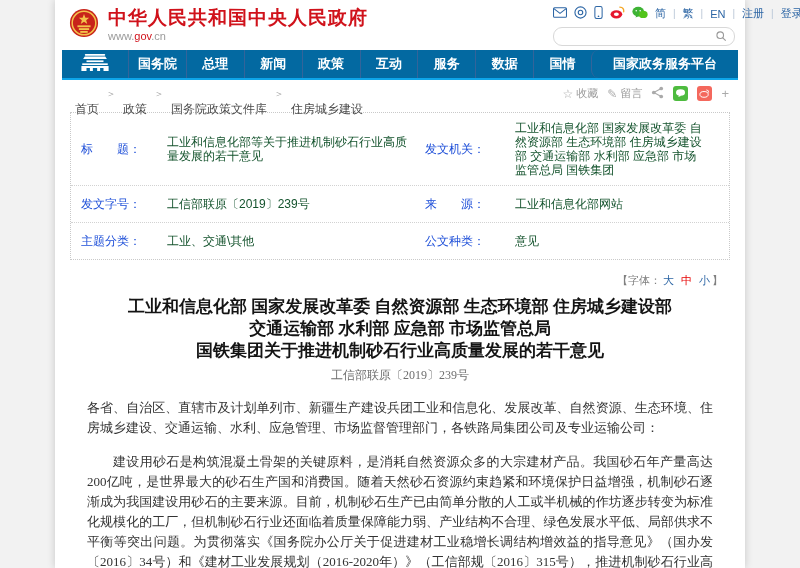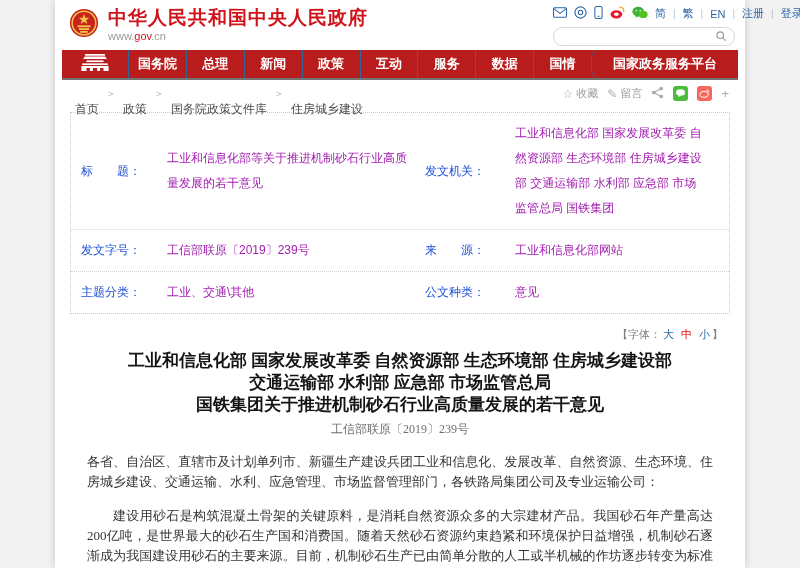--- a/index.html
+++ b/index.html
@@ -13,22 +13,22 @@
   .site-url{font-size:11px;color:#9a9a9a;margin-top:2px;}
   .site-url .gov{color:#d0121b;}
   .header-right{width:182px;padding-top:2px;}
   .icon-row{display:flex;align-items:center;gap:7px;font-size:11px;color:#2d66a5;white-space:nowrap;}
   .icon-row .sep{color:#b9c6d6;font-size:10px;}
   .icon-row a{color:#2d66a5;text-decoration:none;cursor:pointer;}
   .search-box{margin-top:6px;border:1px solid #d8d8d8;border-radius:9px;height:17px;display:flex;align-items:center;padding:0 7px;background:#fff;}
   .search-box input{border:none;outline:none;flex:1;font-size:11px;background:transparent;min-width:0;}
 
   
-  .nav{margin:0 7px;height:28px;background:#b91c1c;display:flex;align-items:stretch;color:#fff;
-       font-size:13px;font-weight:bold;border-bottom:2px solid #737373;}
+  .nav{margin:0 7px;height:28px;background:#0369a1;display:flex;align-items:stretch;color:#fff;
+       font-size:13px;font-weight:bold;border-bottom:2px solid #0ea5e9;}
   .nav-item{display:flex;align-items:center;justify-content:center;flex:1;cursor:pointer;border-left:1px solid #33649a;white-space:nowrap;}
   .nav-item:first-child{border-left:none;flex:0 0 66px;}
   .nav-item:last-child{flex:0 0 146px;border-radius:8px;}
 
   
   .crumb-bar{height:27px;display:flex;align-items:center;padding:0 16px 0 20px;font-size:12px;color:#4a4a4a;}
   .crumb{cursor:pointer;margin-top:31px;}
   .crumb-sep{color:#999;margin:0 7px;font-size:10px;}
   .crumb-actions{margin-left:auto;display:flex;align-items:center;gap:9px;color:#9a9a9a;font-size:11px;}
   .crumb-actions .act{display:flex;align-items:center;gap:3px;cursor:pointer;}
@@ -38,21 +38,21 @@
   .sq.weibo{background:#f4685d;}
   .plus{color:#aaa;font-size:13px;cursor:pointer;}
 
   
   .meta{margin:5px 15px 0;border:1px dotted #c9c9c9;font-size:12px;}
   .meta-row{display:grid;grid-template-columns:86px 258px 90px auto;align-items:center;
             padding:8px 10px;border-bottom:1px dotted #d2d2d2;min-height:20px;}
   .meta-row:first-child{min-height:44px;}
   .meta-row:last-child{border-bottom:none;}
   .m-label{color:#1d4ed8;font-family:Liberation Mono, monospace;}
-  .m-value{color:#a21caf;line-height:25px;padding-right:14px;}
+  .m-value{color:#14532d;line-height:14px;padding-right:14px;}
 
   
   .font-sel{margin:13px 22px 0;text-align:right;font-size:11px;color:#808080;}
   .font-sel b{font-weight:normal;cursor:pointer;margin:0 2px;}
   .fs-large,.fs-small{color:#2d66a5;}
   .fs-medium{color:#e60000;}
 
   
   .article{margin:6px 18px 0;font-family:"Liberation Serif",serif;}
   .doc-title{margin-top:8px;}

